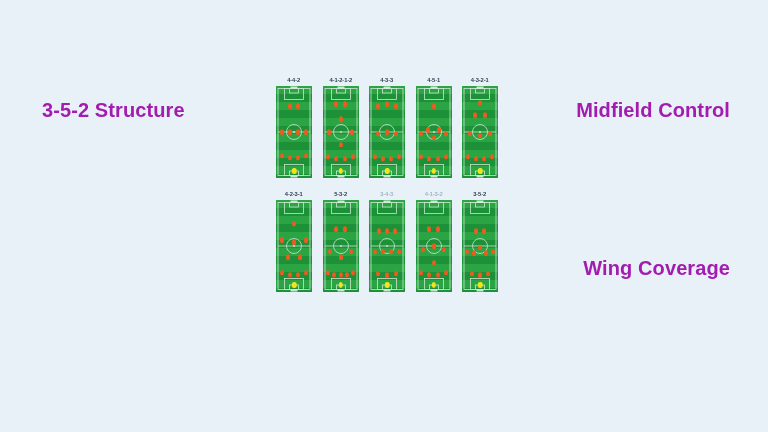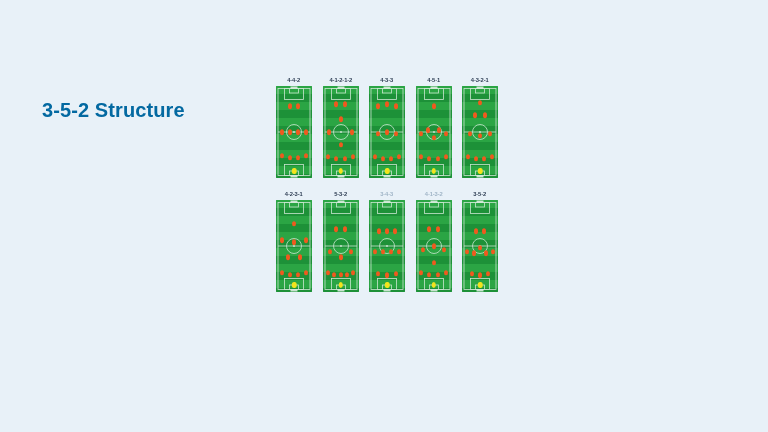--- a/index.html
+++ b/index.html
@@ -21,21 +21,21 @@
     inset: 0;
     width: 768px;
     height: 432px;
   }
 
   
   .headline {
     position: absolute;
     font-size: 20px;
     font-weight: bold;
-    color: #0369a1;
+    color: #a21caf;
     letter-spacing: 0.1px;
     white-space: nowrap;
     line-height: 1;
   }
   .headline.left  { left: 42px; }
   .headline.right { right: 38px; text-align: right; }
   .row-top    { top: 100px; }
   .row-bottom { top: 258px; }
 
   
@@ -109,22 +109,24 @@
     height: 6px;
   }
 </style>
 </head>
 <body>
 
 <div id="stage">
 
   <div class="headline left row-top">3-5-2 Structure</div>
 
-
-
+  <div class="headline right row-top">Midfield Control</div>
+
+
+  <div class="headline right row-bottom">Wing Coverage</div>
 
   <div class="pitch-grid" id="pitch-grid">
       <div class="pitch-row">
         <div class="pitch-cell">
           <div class="pitch-label">4-4-2</div>
           <div class="pitch">
             <div class="stripes"></div>
             <div class="pitch-lines">
   <svg width="36" height="92" viewBox="0 0 36 92" xmlns="http://www.w3.org/2000/svg">
     <g fill="none" stroke="#d8ecdd" stroke-width="0.8" opacity="0.92">

